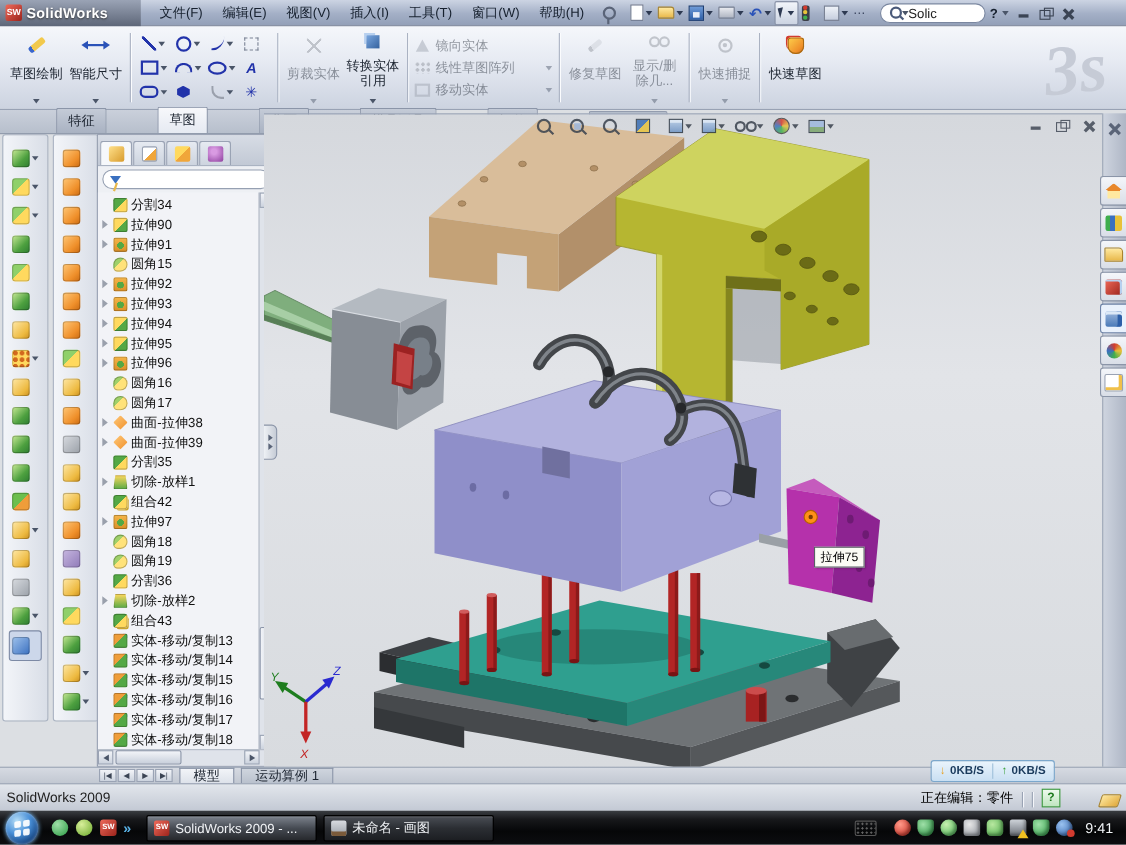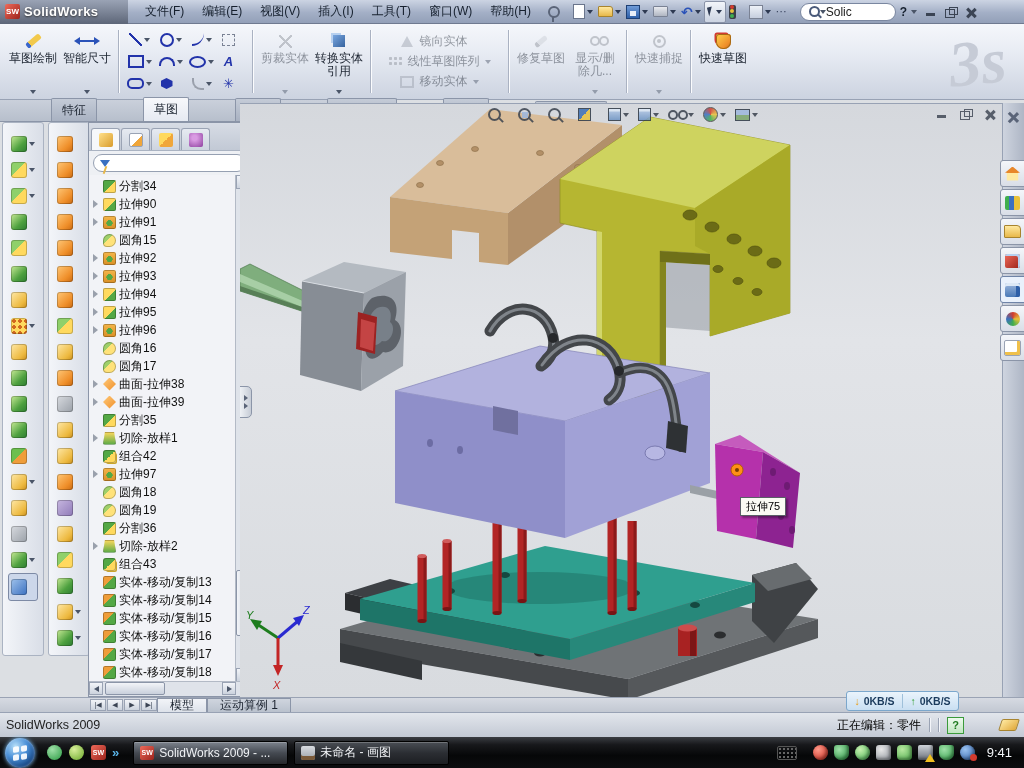--- a/index.html
+++ b/index.html
@@ -50,40 +50,40 @@
   .wb-res::after{content:"";position:absolute;left:0;top:2px;width:8px;height:7px;border:1.5px solid #3b4454;}
   .wb-res::before{content:"";position:absolute;left:4px;top:0;width:7px;height:6px;border:1.5px solid #3b4454;}
   .wb-close::before,.wb-close::after{content:"";position:absolute;left:5px;top:0;width:2.5px;height:12px;background:#3b4454;}
   .wb-close::before{transform:rotate(45deg);}.wb-close::after{transform:rotate(-45deg);}
   
   #ribbon{position:absolute;top:24px;left:0;width:1024px;height:76px;
     background:linear-gradient(#f5f7fb,#e7ebf3 40%,#ccd3e0);border-bottom:1px solid #98a2b4;
     display:flex;align-items:stretch;box-sizing:border-box;padding:2px 0 2px 6px;}
   .rsep{width:0;margin:4px 4px;border-left:1px solid #aab2c2;border-right:1px solid #fbfcfe;}
   .rgroup{display:flex;}
-  .bigbtn{width:54px;display:flex;flex-direction:column;align-items:center;padding-top:5px;gap:1px;color:#1c2430;}
+  .bigbtn{width:54px;display:flex;flex-direction:column;align-items:center;padding-top:5px;gap:10px;color:#1c2430;}
   .bigbtn .blabel{text-align:center;line-height:13px;word-break:break-all;padding:0 2px;}
   .bigbtn .bicon{height:20px;display:flex;align-items:center;justify-content:center;}
   .bigbtn .dd{margin-top:auto;margin-bottom:3px;}
   .sgrid{display:grid;grid-template-columns:repeat(4,31px);grid-template-rows:repeat(3,22px);align-self:center;}
   .gcell{display:flex;align-items:center;justify-content:center;gap:2px;}
   .gicon{display:block;}
   .sg-line{width:13px;height:13px;background:linear-gradient(45deg,transparent 44%,#2233aa 44% 56%,transparent 56%);}
   .sg-circle{width:10px;height:10px;border:2px solid #2233aa;border-radius:50%;}
   .sg-spline{width:12px;height:11px;border-bottom:2px solid #2233aa;border-radius:0 0 100% 0;}
   .sg-selbox{width:11px;height:10px;border:1px dashed #7a8294;}
   .sg-rect{width:12px;height:9px;border:2px solid #2233aa;}
   .sg-arc{width:12px;height:7px;border:2px solid #2233aa;border-bottom:none;border-radius:12px 12px 0 0;}
   .sg-ellipse{width:13px;height:8px;border:2px solid #2233aa;border-radius:50%;}
   .sg-text{color:#2233aa;font-weight:bold;font-size:13px;}
   .sg-slot{width:13px;height:7px;border:2px solid #2233aa;border-radius:5px;}
   .sg-poly{width:12px;height:11px;background:#2233aa;clip-path:polygon(50% 0,100% 28%,100% 72%,50% 100%,0 72%,0 28%);}
   .sg-fillet{width:10px;height:10px;border-left:2px solid #9aa0ac;border-bottom:2px solid #9aa0ac;border-bottom-left-radius:9px;}
   .sg-point{color:#2233aa;font-weight:bold;font-size:13px;}
-  .stackcol{display:flex;flex-direction:column;justify-content:center;gap:2px;width:128px;align-items:center;}
+  .stackcol{display:flex;flex-direction:column;justify-content:center;gap:2px;width:128px;}
   .stackrow{display:flex;align-items:center;gap:5px;height:18px;color:#1c2430;}
   .stackrow .dd{margin-left:auto;margin-right:2px;}
   .sicon{width:15px;height:13px;display:inline-flex;align-items:center;justify-content:center;}
   
   .ri-sketch{width:17px;height:6px;background:linear-gradient(90deg,#3a66cc 0 20%,#f2c94c 20%);transform:rotate(-40deg);border-radius:2px;}
   .ri-dim{width:16px;height:2px;background:#2a52b8;position:relative;}
   .ri-dim::before,.ri-dim::after{content:"";position:absolute;top:-3px;border-top:4px solid transparent;border-bottom:4px solid transparent;}
   .ri-dim::before{left:-5px;border-right:6px solid #2a52b8;}
   .ri-dim::after{right:-5px;border-left:6px solid #2a52b8;}
   .ri-trim{width:13px;height:13px;background:linear-gradient(45deg,transparent 45%,#8a8f98 45% 55%,transparent 55%),linear-gradient(-45deg,transparent 45%,#8a8f98 45% 55%,transparent 55%);}
@@ -209,27 +209,27 @@
   .tp-palette{background:linear-gradient(#9db7dd,#4a7ab8);box-shadow:inset 0 3px 0 #dce8f6, inset -4px 0 0 #2d5fa8;}
   .tp-appear{background:conic-gradient(#d23b2f,#e8c23a,#3fae4e,#3a70c0,#d23b2f);border-radius:50%;width:14px;}
   .tp-props{background:#fff;border:1px solid #9aa3b4;box-shadow:inset -3px -3px 0 #f0c04a;}
   
   #doctabs{position:absolute;top:697px;left:0;width:1024px;height:15px;background:linear-gradient(#d6dae2,#c2c8d2);
     border-top:1px solid #9aa3b4;display:flex;align-items:stretch;box-sizing:border-box;}
   #navbtns{display:flex;margin-left:90px;gap:1px;align-items:center;}
   .navb{width:16px;height:12px;background:linear-gradient(#f2f4f8,#ccd3de);border:1px solid #9aa3b4;
     display:flex;align-items:center;justify-content:center;font-size:7px;color:#3b4454;box-sizing:border-box;}
   .dtab{padding:0 12px;border:1px solid #8b95a8;border-bottom:none;background:linear-gradient(#cfd5de,#b9c1cd);
-    display:flex;align-items:center;margin-left:0;color:#1c2430;text-align:right;}
+    display:flex;align-items:center;margin-left:6px;color:#1c2430;text-align:right;}
   .dtab.active{background:linear-gradient(#f2f4f8,#dde2ea);}
   
   #statusbar{position:absolute;top:712px;left:0;width:1024px;height:25px;
     background:linear-gradient(#e2e6ec,#c3c9d4);border-top:1px solid #98a2b4;display:flex;align-items:center;box-sizing:border-box;}
   #statusbar .appname{margin-left:6px;color:#222;font-size:12.5px;}
-  #statusright{margin-left:auto;display:flex;align-items:center;gap:8px;margin-right:6px;}
+  #statusright{margin-left:auto;display:flex;align-items:flex-end;gap:8px;margin-right:6px;}
   .ssep{width:1px;height:14px;background:#9aa3b4;box-shadow:1px 0 0 #f4f6fa;}
   #qhelp{width:15px;height:15px;background:linear-gradient(#eefaee,#bfe5bf);border:1px solid #3a9a3a;
     color:#1d7a1d;font-weight:bold;font-size:11px;display:flex;align-items:center;justify-content:center;}
   #tagicon{width:16px;height:10px;background:linear-gradient(135deg,#ffe9a0,#e0a93c);border:1px solid #a8842e;
     transform:skewX(-18deg);border-radius:2px;margin-left:28px;}
   
   #netwidget{position:absolute;top:691px;left:846px;width:113px;height:20px;background:linear-gradient(#eaf4fc,#c9dff2);
     border:1px solid #7ba7cc;border-radius:3px;display:flex;align-items:center;box-sizing:border-box;z-index:5;}
   #netwidget .half{flex:1;display:flex;align-items:center;justify-content:center;gap:4px;font-size:10.5px;font-weight:bold;color:#1a3a5c;}
   #netwidget .div{width:1px;height:14px;background:#9fc0da;}

